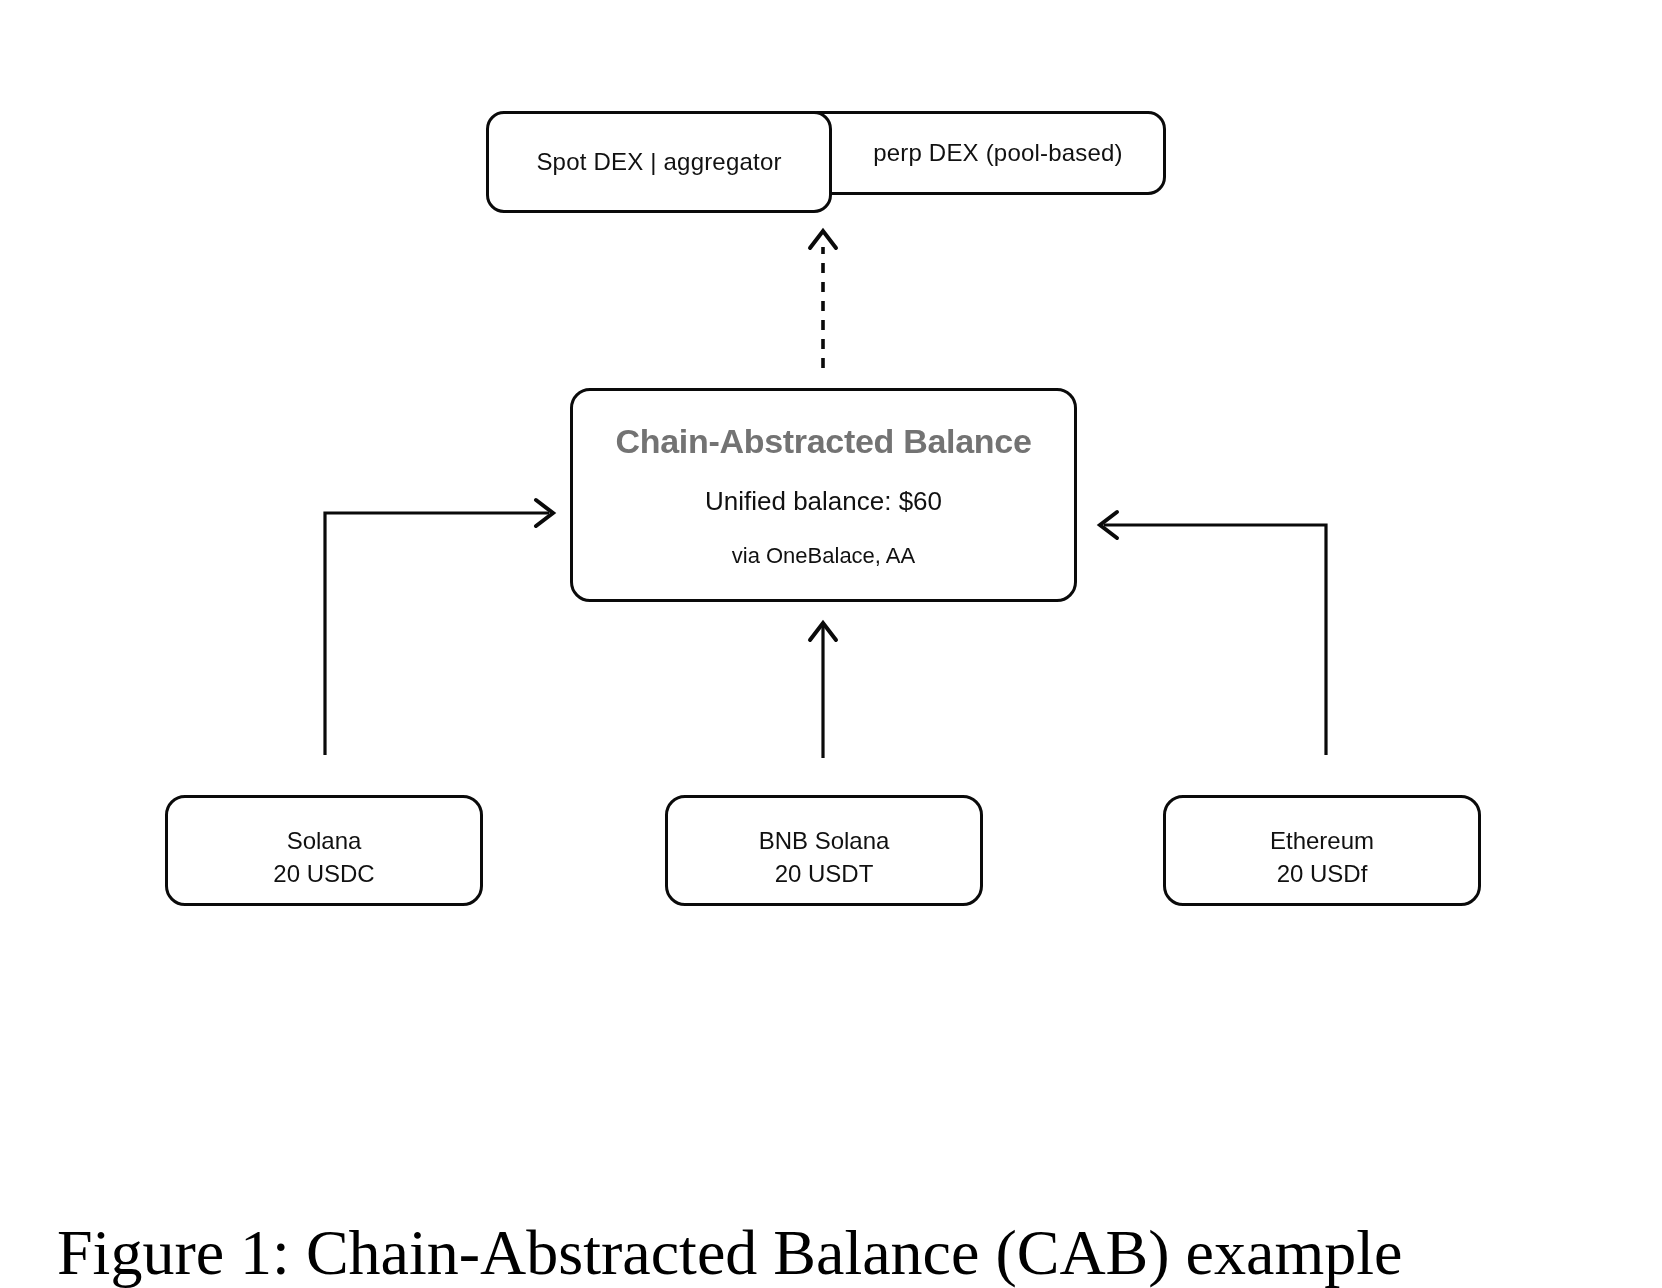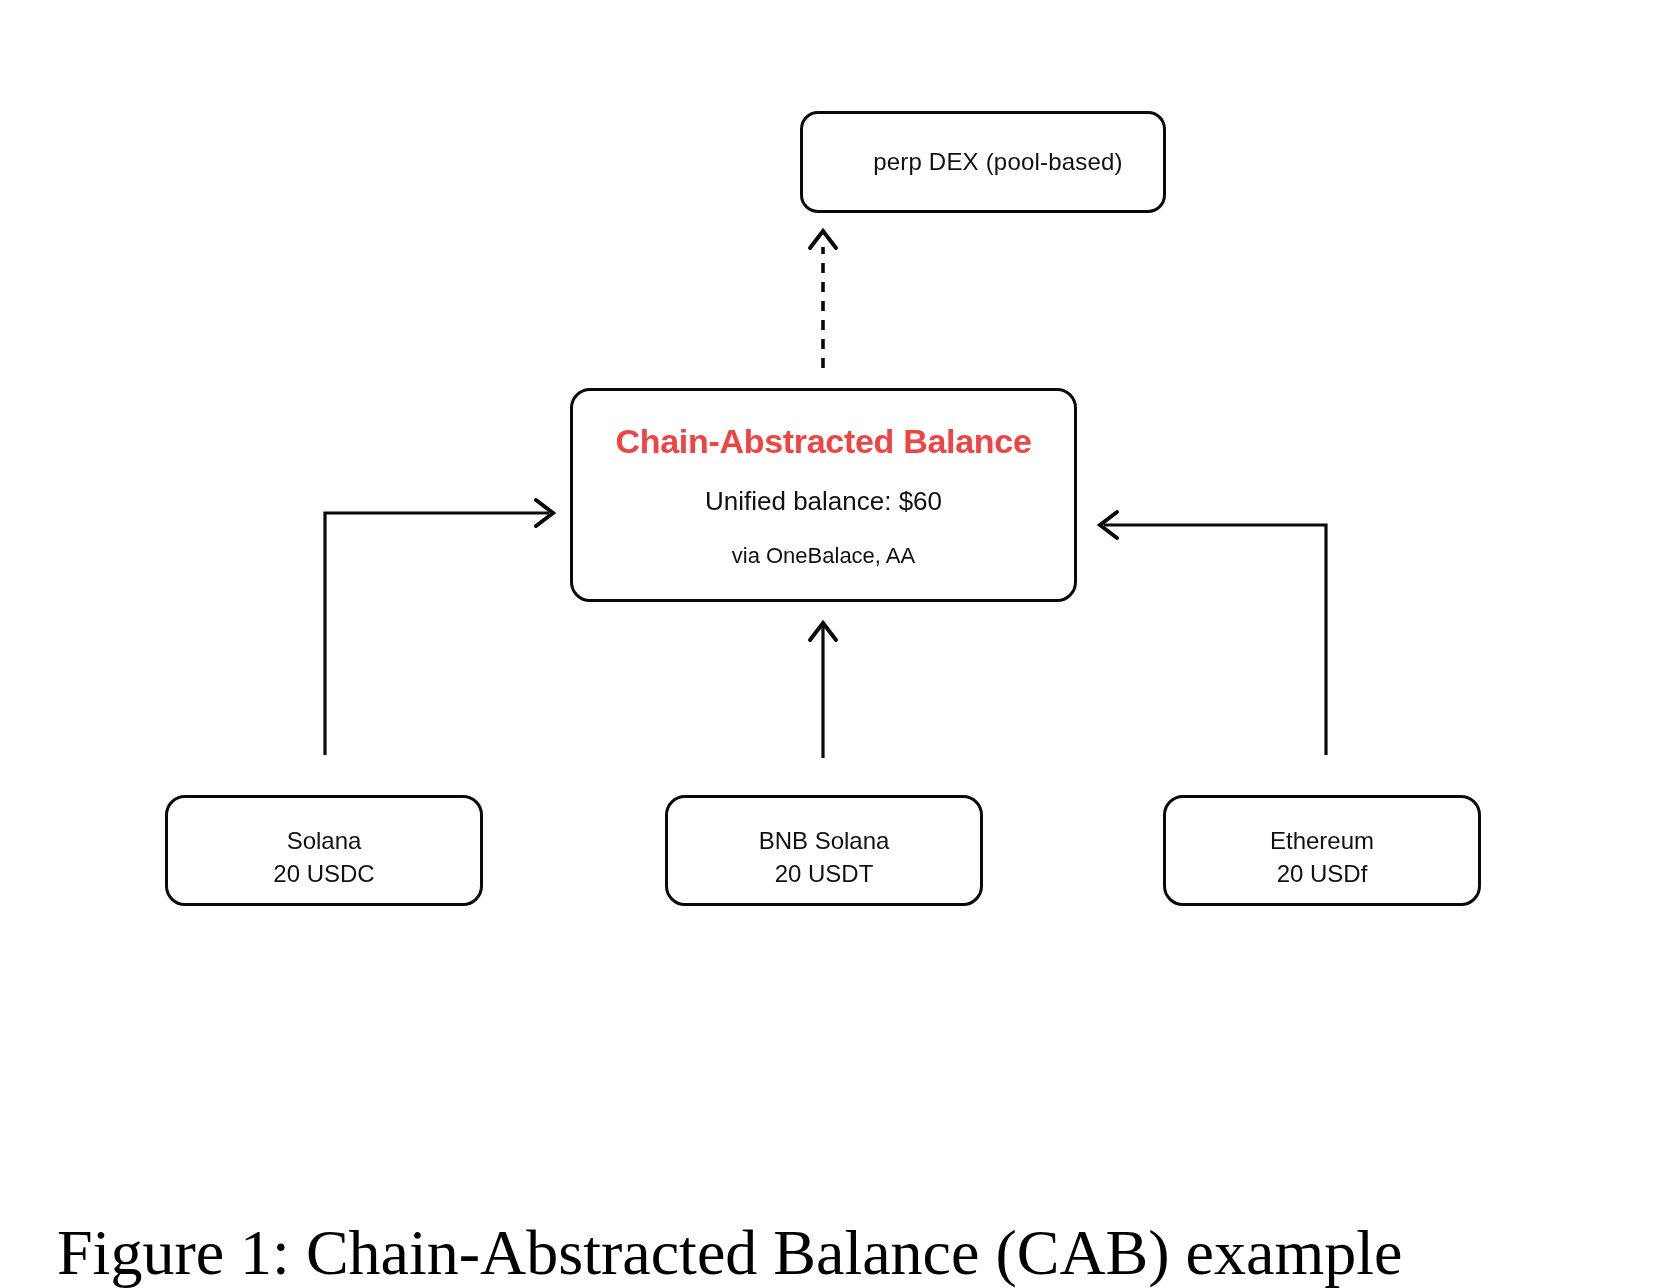--- a/index.html
+++ b/index.html
@@ -26,21 +26,21 @@
     align-items: center;
     justify-content: center;
   }
   
   .box-spot {
     left: 486px; top: 111px; width: 346px; height: 102px;
     border-radius: 18px;
     z-index: 2;
   }
   .box-perp {
-    left: 800px; top: 111px; width: 366px; height: 102px;
+    left: 800px; top: 111px; width: 366px; height: 84px;
     border-radius: 18px;
     z-index: 1;
     padding-left: 30px;
   }
   .topbox-label {
     font-size: 24px;
     font-weight: 500;
     letter-spacing: 0.2px;
     white-space: nowrap;
   }
@@ -154,27 +154,30 @@
       <path class="arrow-line" d="M 325 755 L 325 513 L 549 513"></path>
       <polyline class="arrow-head" points="536,500 553,513 536,526"></polyline>
     </g>
 
     <g>
       <path class="arrow-line" d="M 1326 755 L 1326 525 L 1104 525"></path>
       <polyline class="arrow-head" points="1117,512 1100,525 1117,538"></polyline>
     </g>
   </svg>
 
+  <div class="box box-spot">
+    <span class="topbox-label">Spot DEX | aggregator</span>
+  </div>
 
   <div class="box box-perp">
     <span class="topbox-label">perp DEX (pool-based)</span>
   </div>
 
   <div class="box box-cab">
-    <span class="cab-title" style="color: #ef4444;">Chain-Abstracted Balance</span>
+    <span class="cab-title" style="color: #737373;">Chain-Abstracted Balance</span>
     <span class="cab-balance">Unified balance: $60</span>
     <span class="cab-via">via OneBalace, AA</span>
   </div>
 
   <div class="box box-chain box-solana">
     <span class="chain-name">Solana</span>
     <span class="chain-amount">20 USDC</span>
   </div>
 
   <div class="box box-chain box-bnb">

